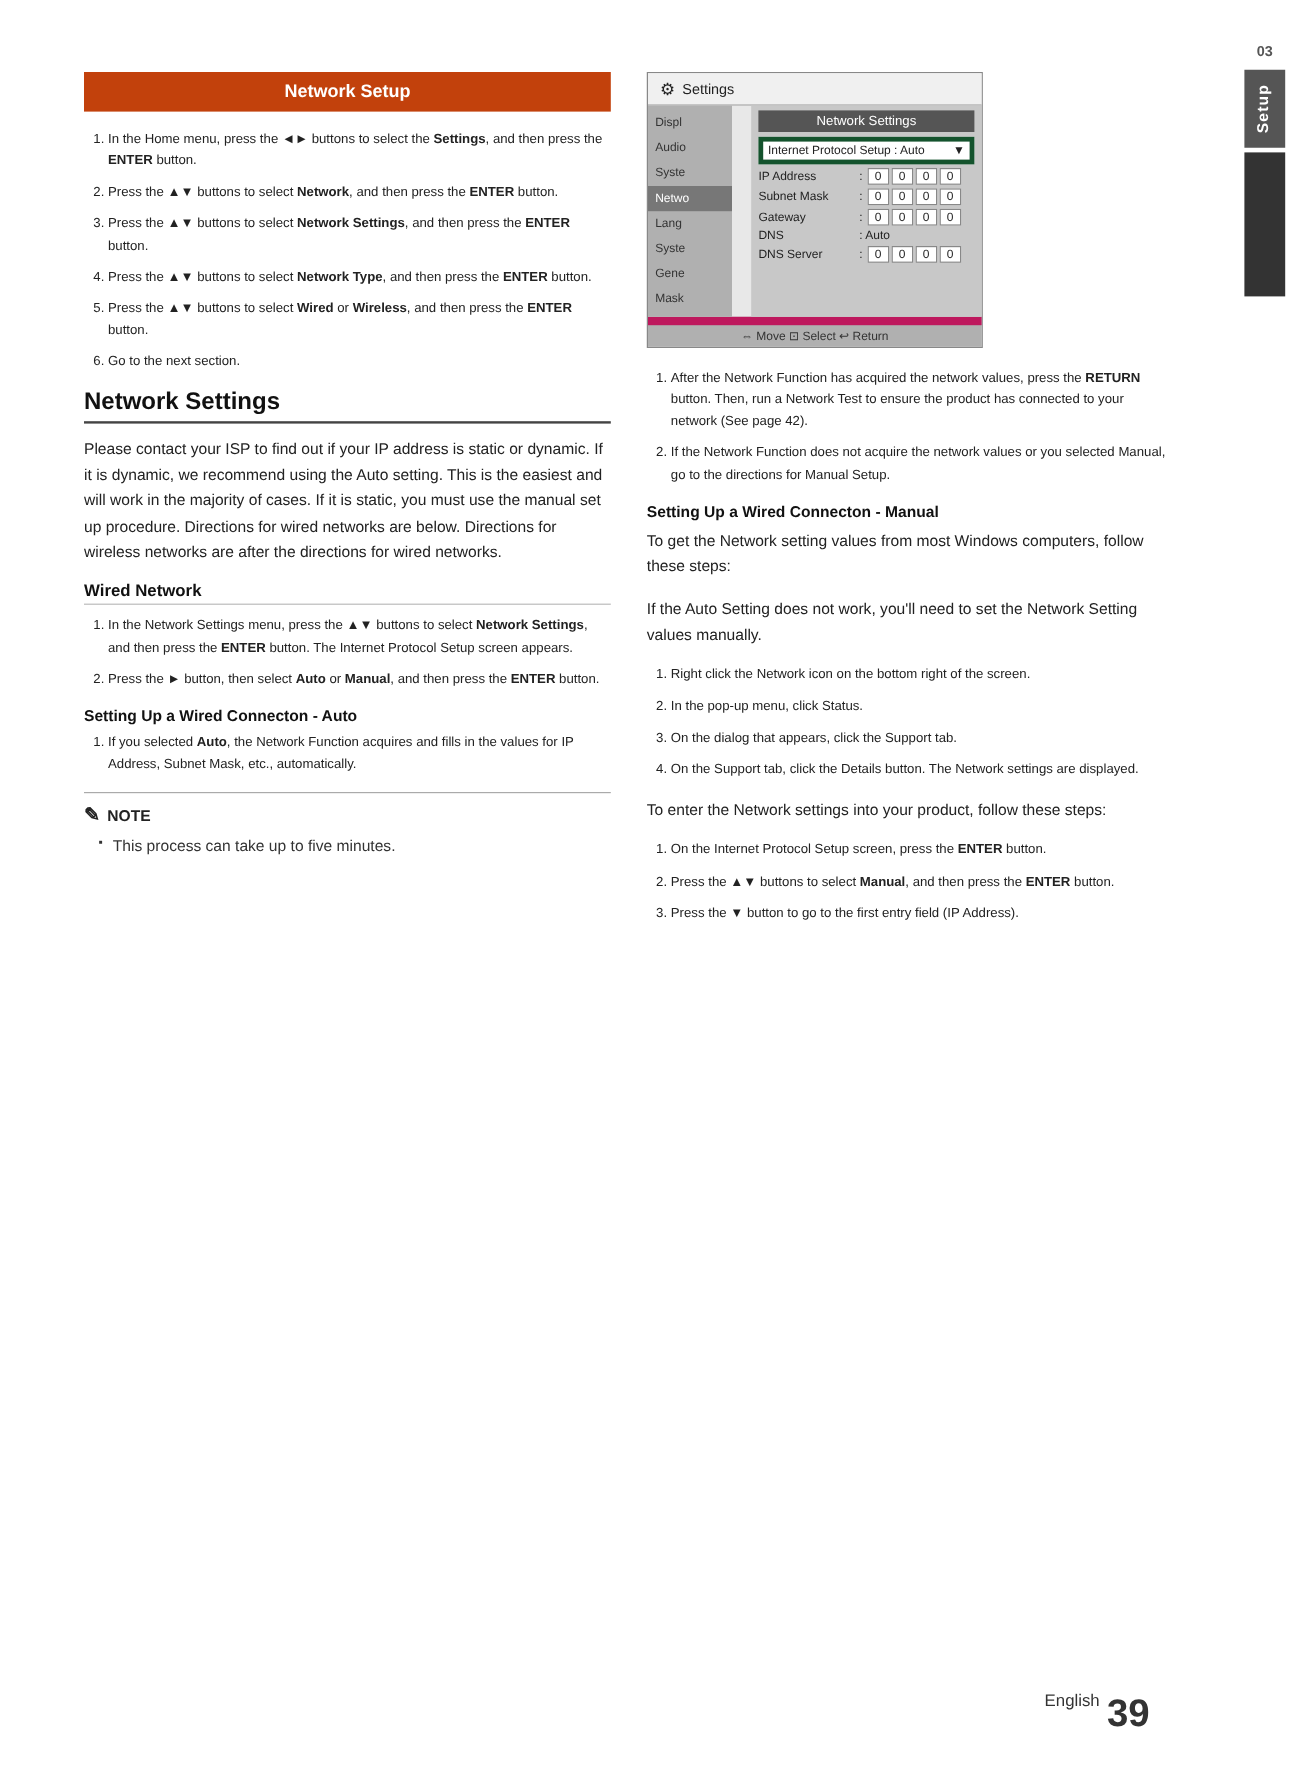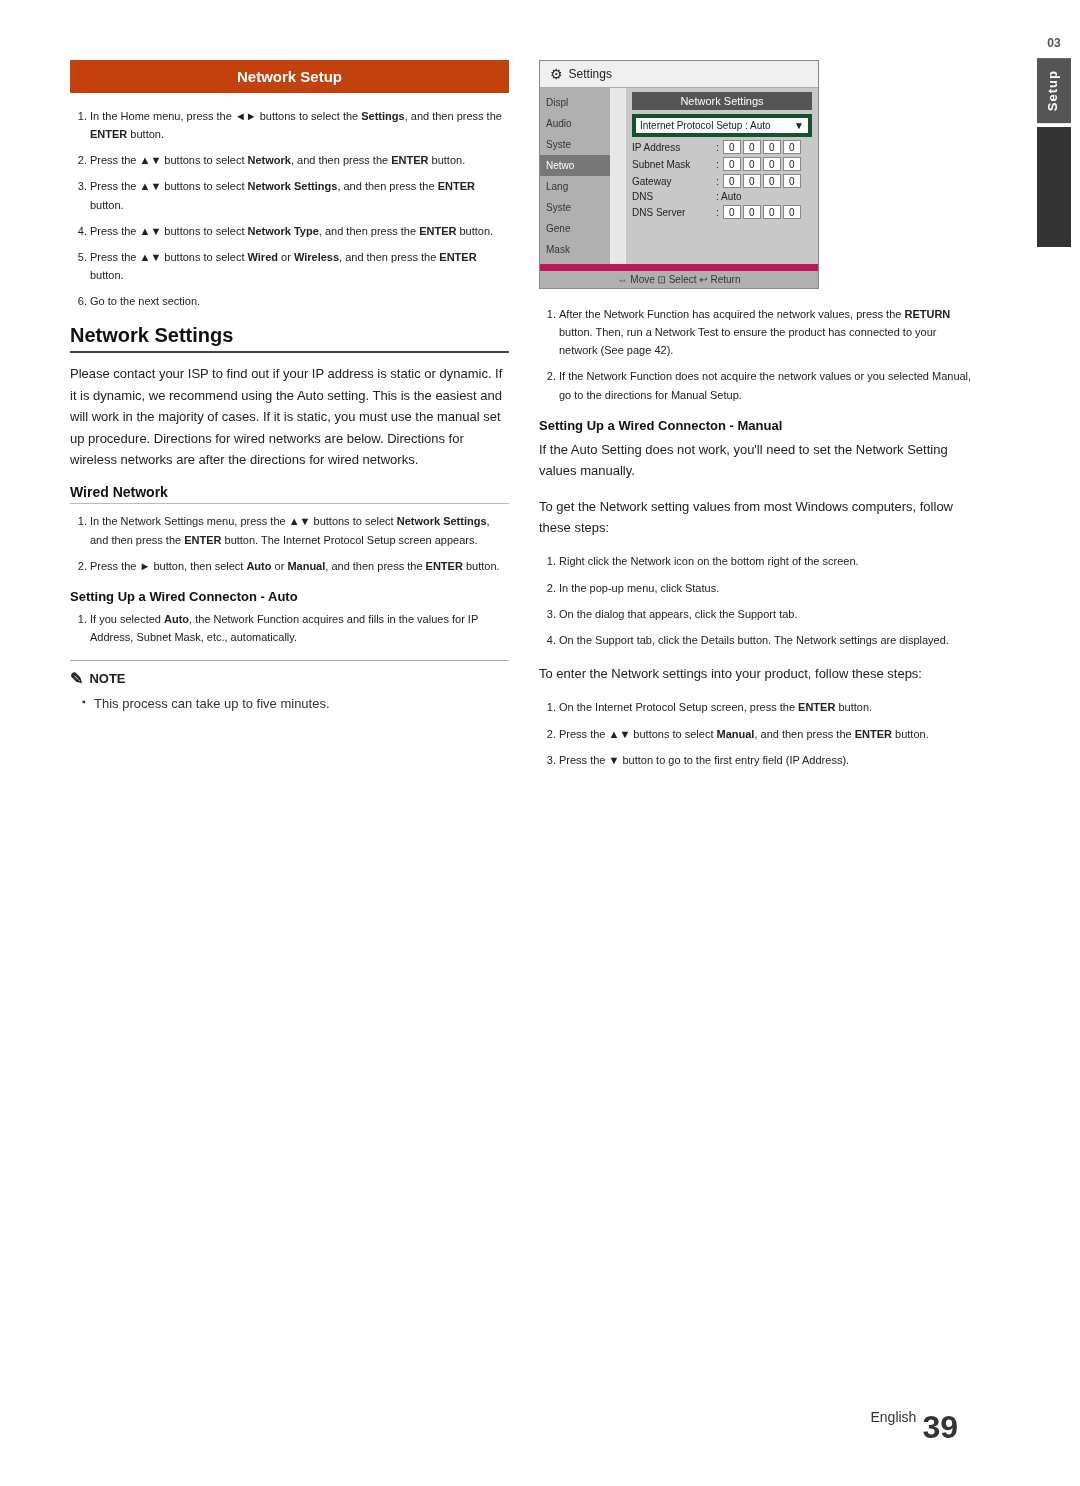--- a/index.html
+++ b/index.html
@@ -459,22 +459,22 @@
         </div>
         <div class="settings-footer">⇔ Move   ⊡ Select   ↩ Return</div>
       </div>
 
       <ol class="main-list">
         <li>After the Network Function has acquired the network values, press the <strong>RETURN</strong> button. Then, run a Network Test to ensure the product has connected to your network (See page 42).</li>
         <li>If the Network Function does not acquire the network values or you selected Manual, go to the directions for Manual Setup.</li>
       </ol>
 
       <div class="subsection-bold-title">Setting Up a Wired Connecton - Manual</div>
+      <p class="section-body">To get the Network setting values from most Windows computers, follow these steps:</p>
       <p class="section-body">If the Auto Setting does not work, you'll need to set the Network Setting values manually.</p>
-      <p class="section-body">To get the Network setting values from most Windows computers, follow these steps:</p>
 
       <ol class="main-list">
         <li>Right click the Network icon on the bottom right of the screen.</li>
         <li>In the pop-up menu, click Status.</li>
         <li>On the dialog that appears, click the Support tab.</li>
         <li>On the Support tab, click the Details button. The Network settings are displayed.</li>
       </ol>
 
       <p class="section-body">To enter the Network settings into your product, follow these steps:</p>
 

